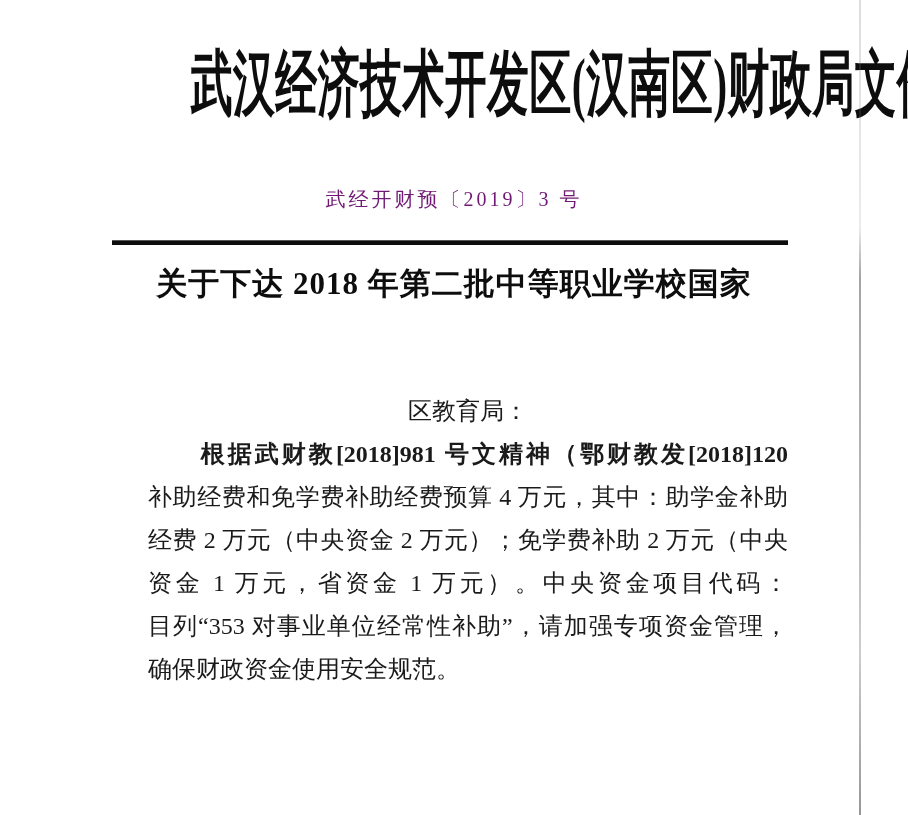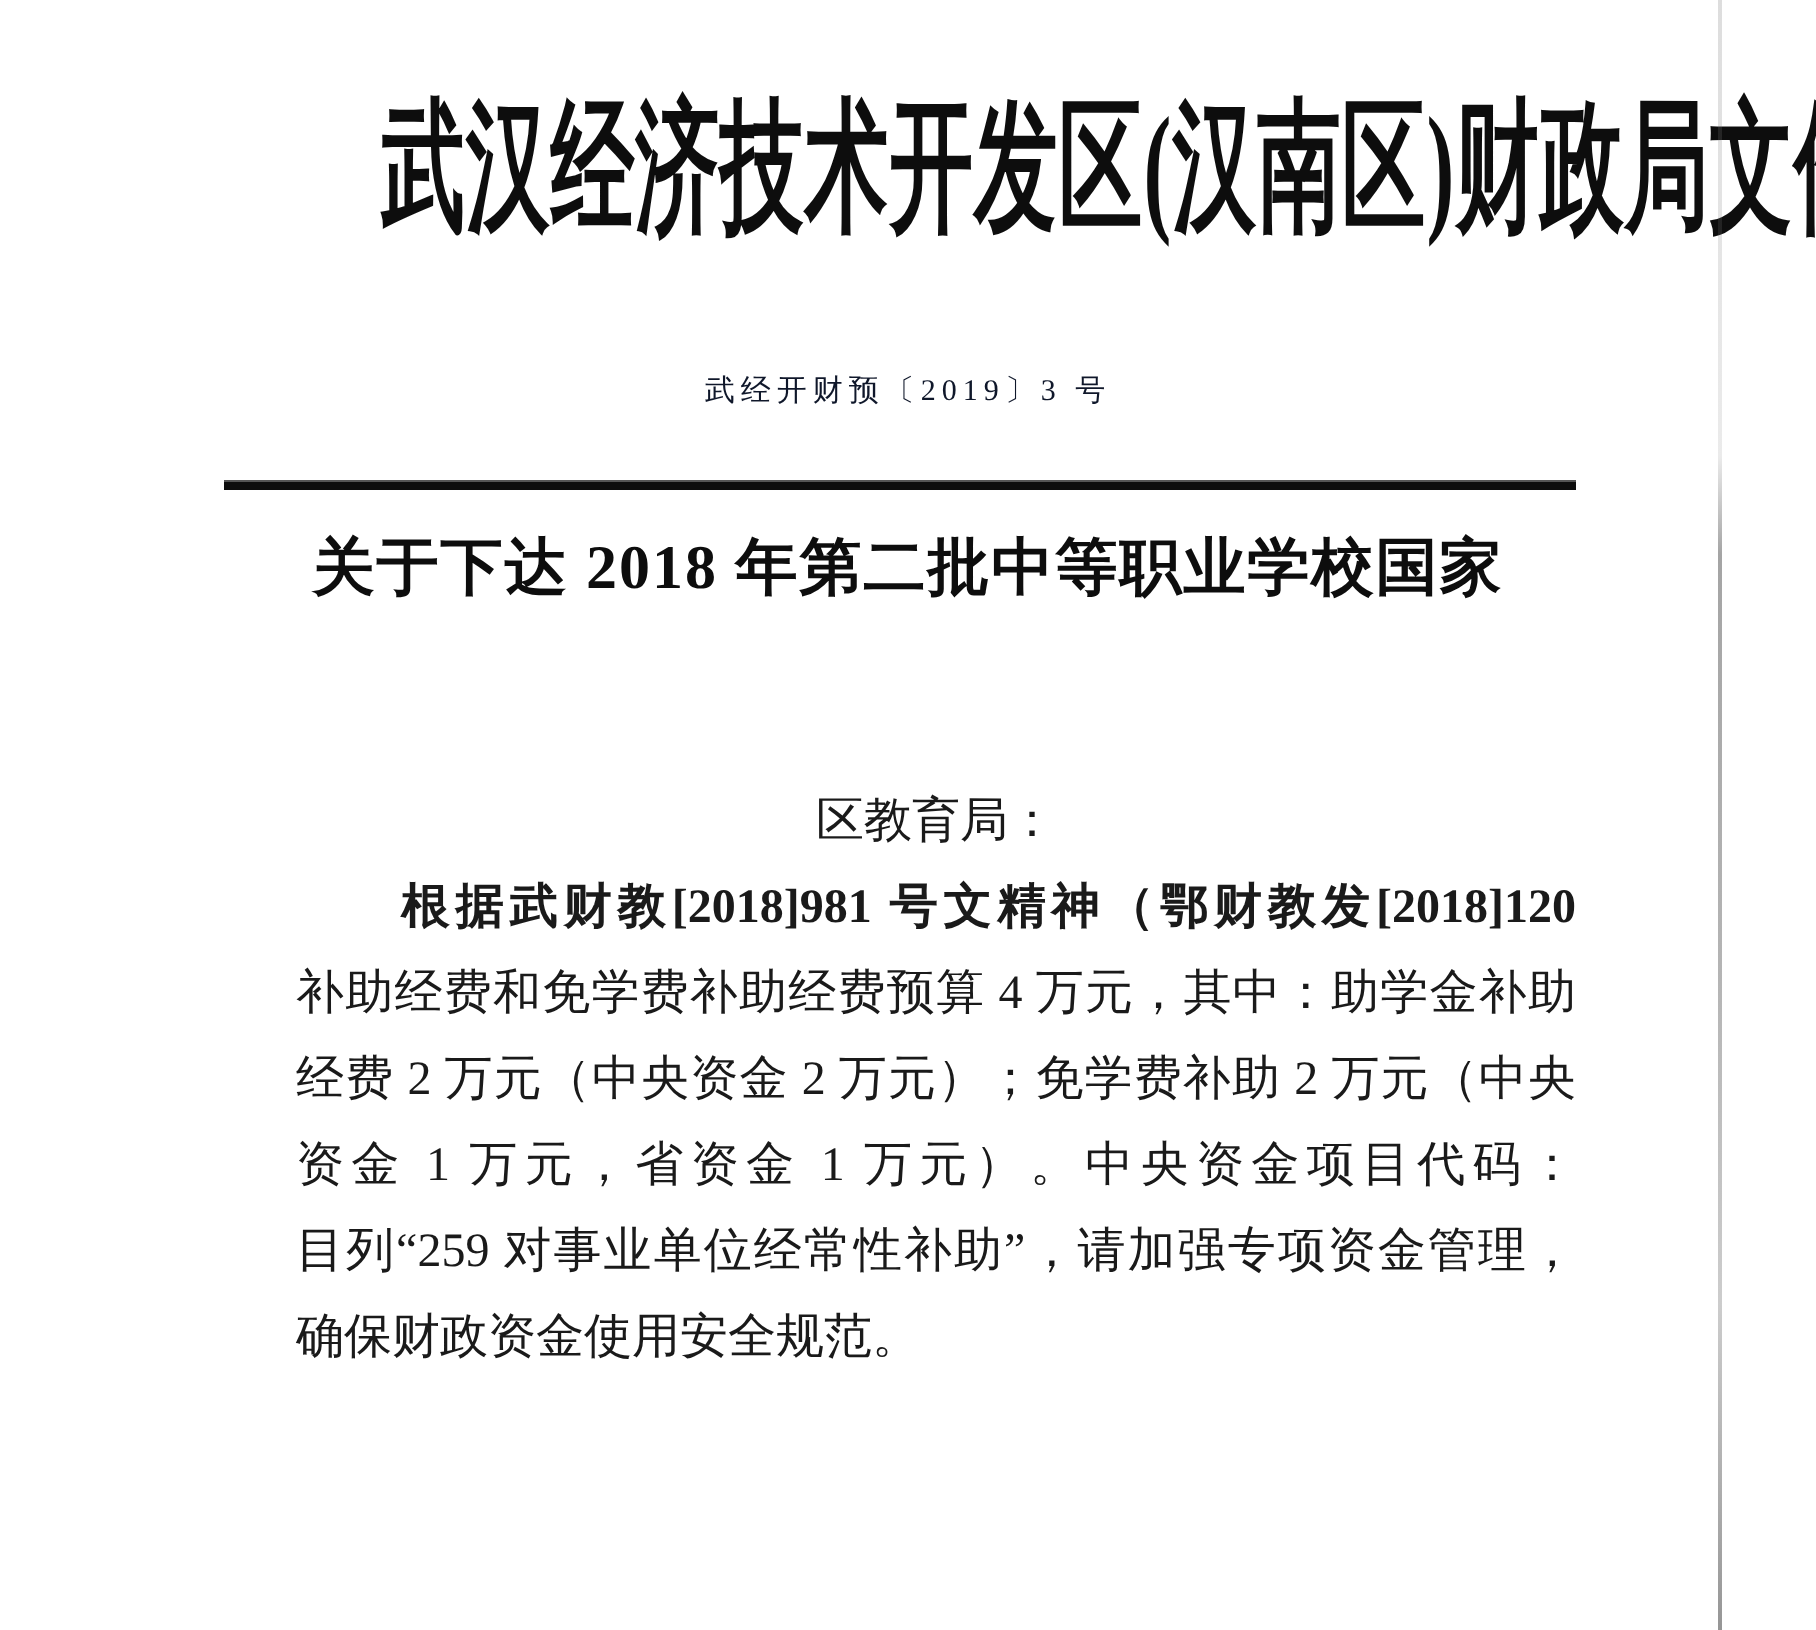--- a/index.html
+++ b/index.html
@@ -35,23 +35,23 @@
     color: #0d0d0d;
   }
 
   
   .doc-number {
     position: absolute;
     top: 186px;
     left: 0;
     width: 100%;
     text-align: center;
-    font-size: 15px;
+    font-size: 20px;
     letter-spacing: 3px;
-    color: #0f172a;
+    color: #701a75;
   }
 
   
   .rule {
     position: absolute;
     top: 240px;
     left: 112px;
     width: 676px;
     height: 4px;
     background: #0d0d0d;
@@ -135,20 +135,20 @@
     <div>关于下达 2018 年第二批中等职业学校国家</div>
   </div>
 
   <div class="content">
     <div class="salutation">区教育局：</div>
     <div class="paragraph">
         <div class="body-line">根据武财教[2018]981 号文精神（鄂财教发[2018]120</div>
         <div class="body-line">补助经费和免学费补助经费预算 4 万元，其中：助学金补助</div>
         <div class="body-line">经费 2 万元（中央资金 2 万元）；免学费补助 2 万元（中央</div>
         <div class="body-line">资金 1 万元，省资金 1 万元）。中央资金项目代码：</div>
-        <div class="body-line">目列“259 对事业单位经常性补助”，请加强专项资金管理，</div>
+        <div class="body-line">目列“353 对事业单位经常性补助”，请加强专项资金管理，</div>
         <div class="body-line">确保财政资金使用安全规范。</div>
       </div>
   </div>
 
   <div class="scan-artifact"></div>
 
 </div>
 
 </body></html>

